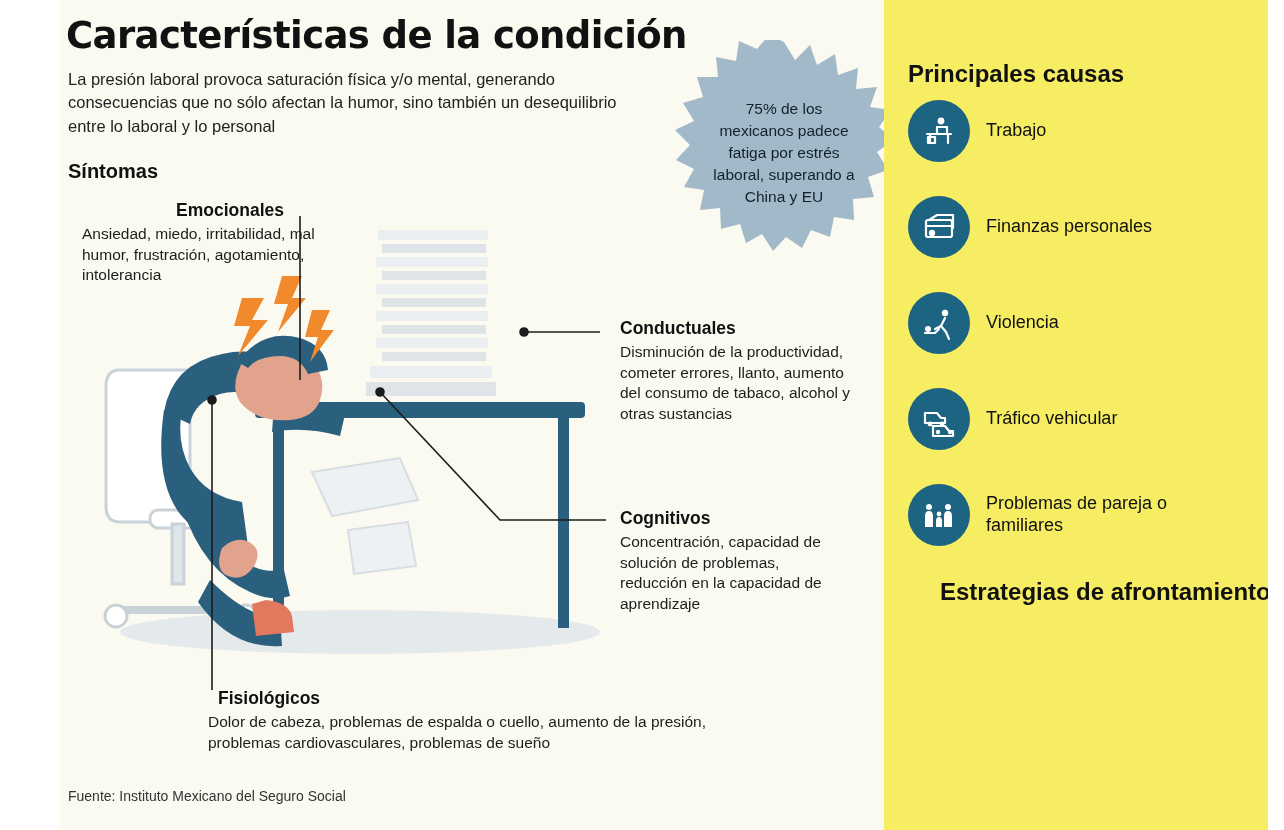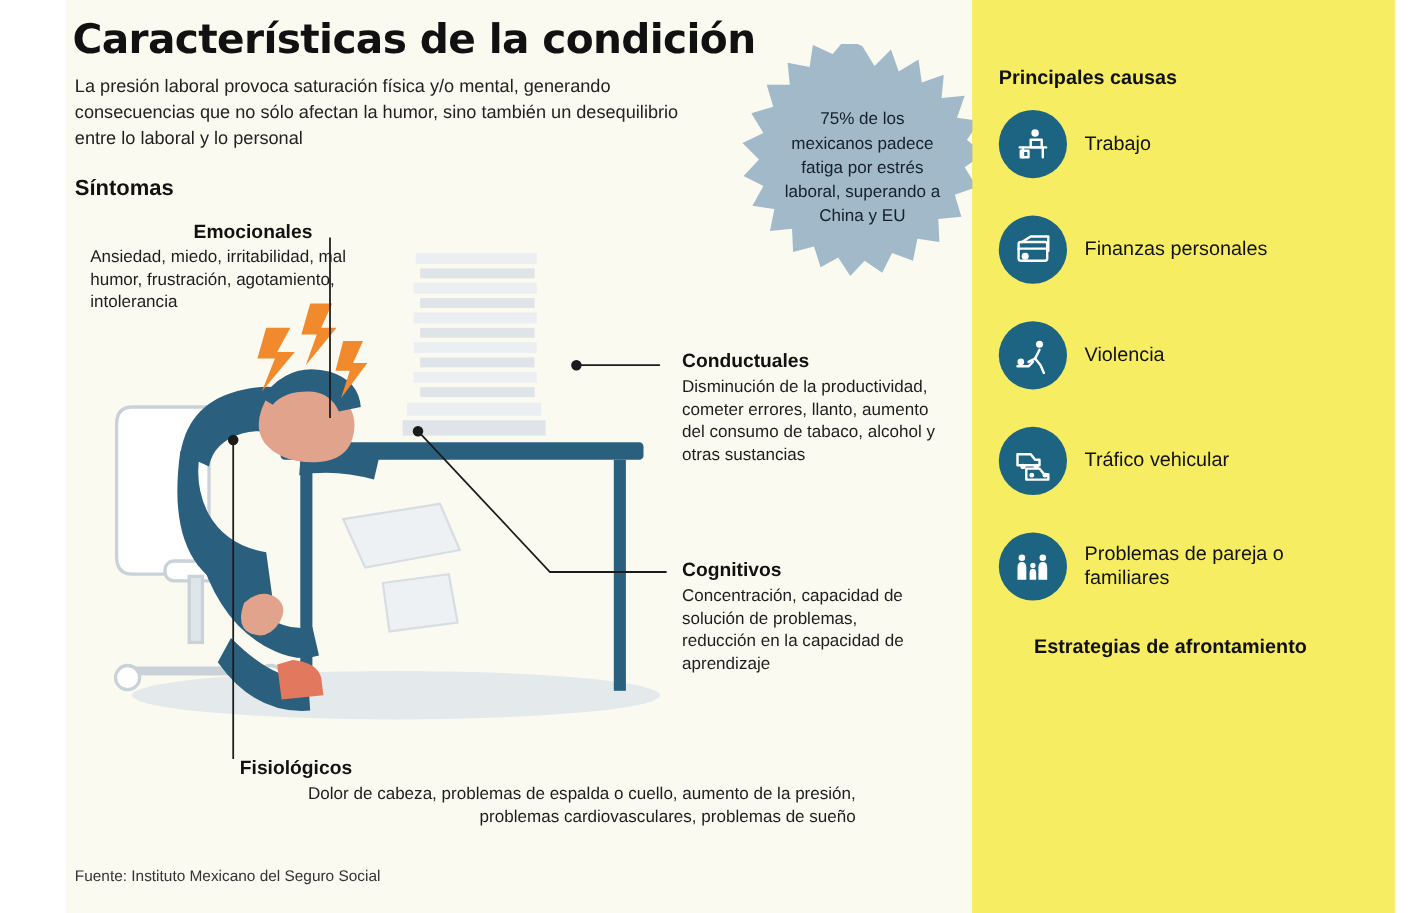--- a/index.html
+++ b/index.html
@@ -83,21 +83,21 @@
     line-height: 1.33;
     color: #1d1d1d;
   }
   #emocionales-head { left: 176px; top: 200px; }
   #emocionales-body { left: 82px; top: 224px; width: 240px; }
   #conductuales-head { left: 620px; top: 318px; }
   #conductuales-body { left: 620px; top: 342px; width: 232px; }
   #cognitivos-head { left: 620px; top: 508px; }
   #cognitivos-body { left: 620px; top: 532px; width: 230px; }
   #fisiologicos-head { left: 218px; top: 688px; }
-  #fisiologicos-body { left: 218px; top: 712px; width: 560px; text-align: right; }
+  #fisiologicos-body { left: 208px; top: 712px; width: 560px; }
 
   .source {
     position: absolute;
     left: 68px; top: 788px;
     font-size: 14px;
     color: #333333;
   }
 
   
   .right-panel {
@@ -107,21 +107,21 @@
     background: #f6ed63;
   }
   .right-panel::after {
     content: "";
     position: absolute;
     right: 0; top: 0; width: 16px; height: 830px;
     background: #ffffff;
   }
   .panel-title {
     position: absolute;
-    font-size: 18px;
+    font-size: 24px;
     font-weight: bold;
     color: #111111;
   }
   #causas-title { left: 24px; top: 60px; }
   #estrategias-title { left: 24px; top: 578px; margin-left: 32px; }
 
   .cause-row {
     position: absolute;
     left: 24px;
     display: flex;

